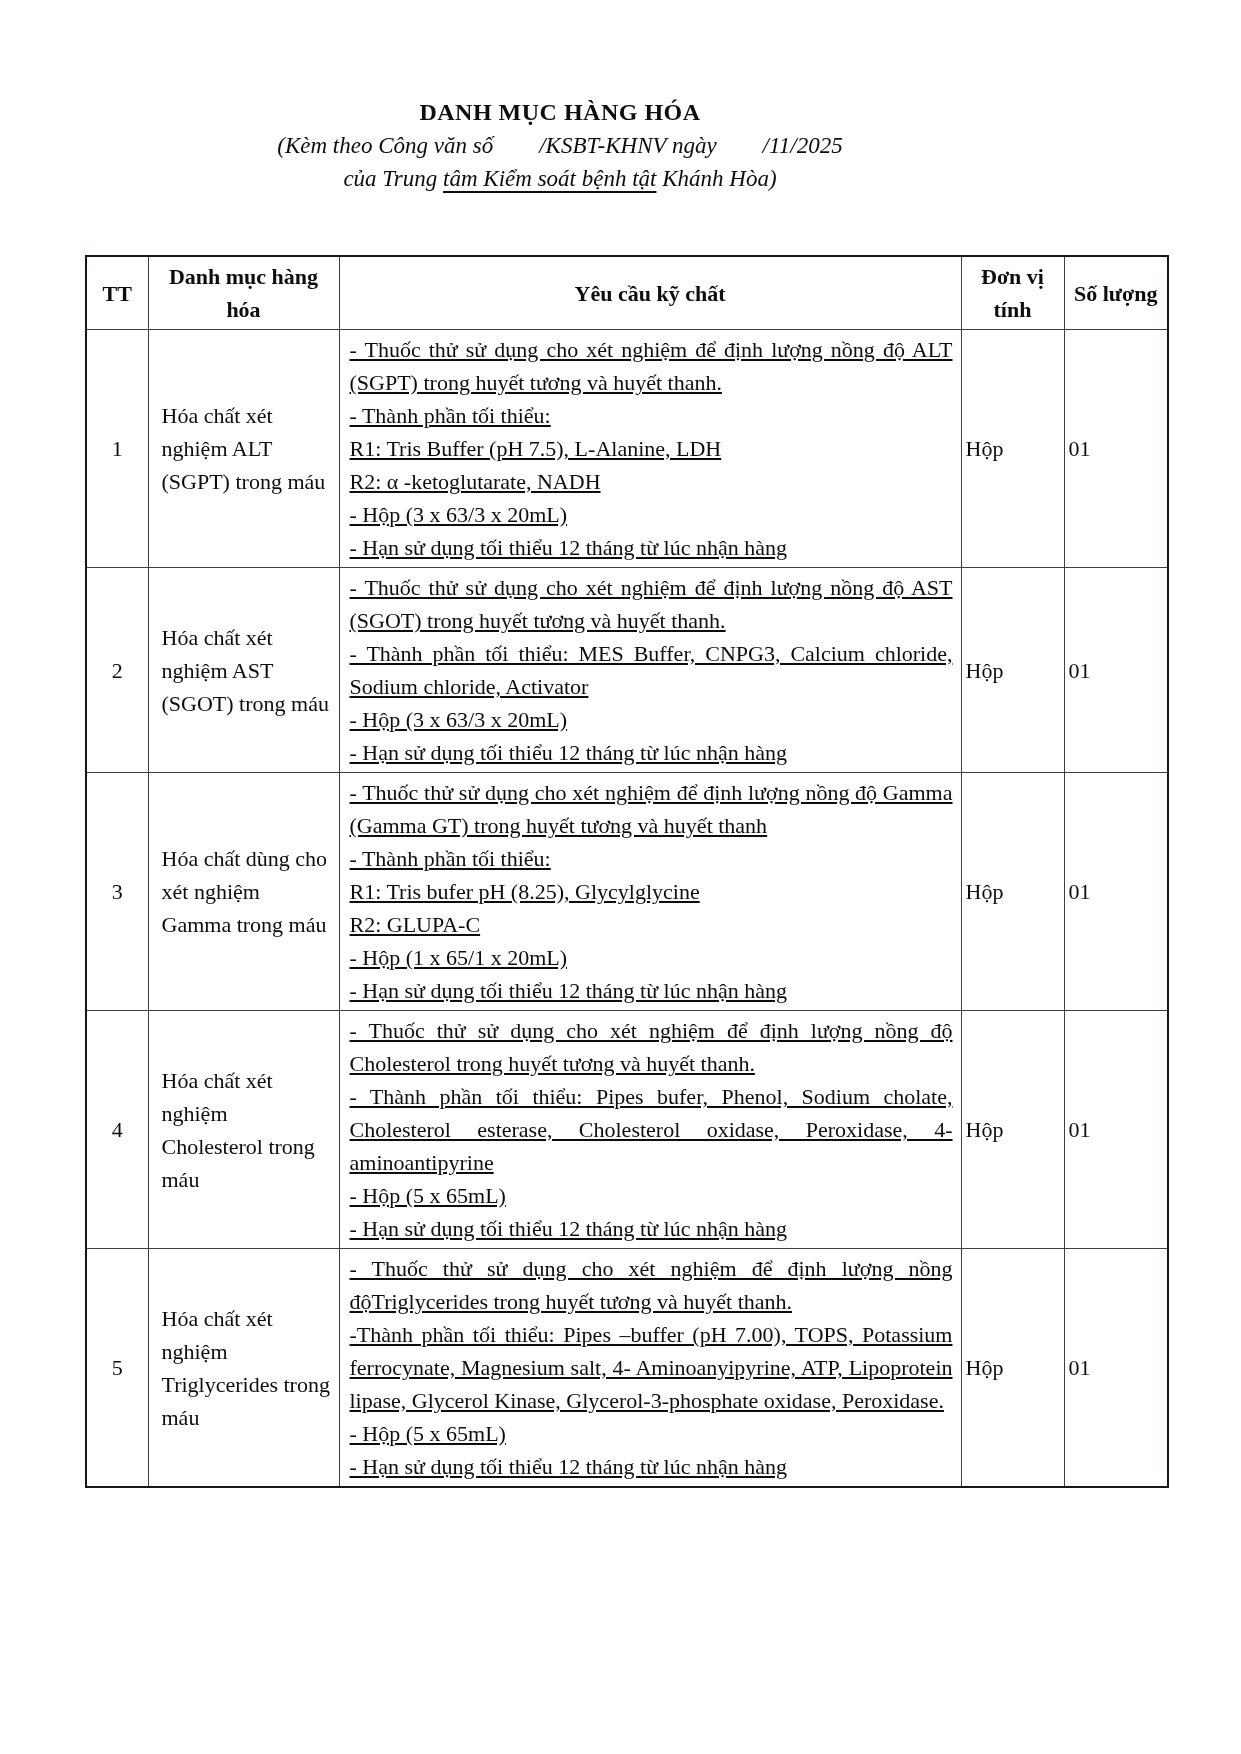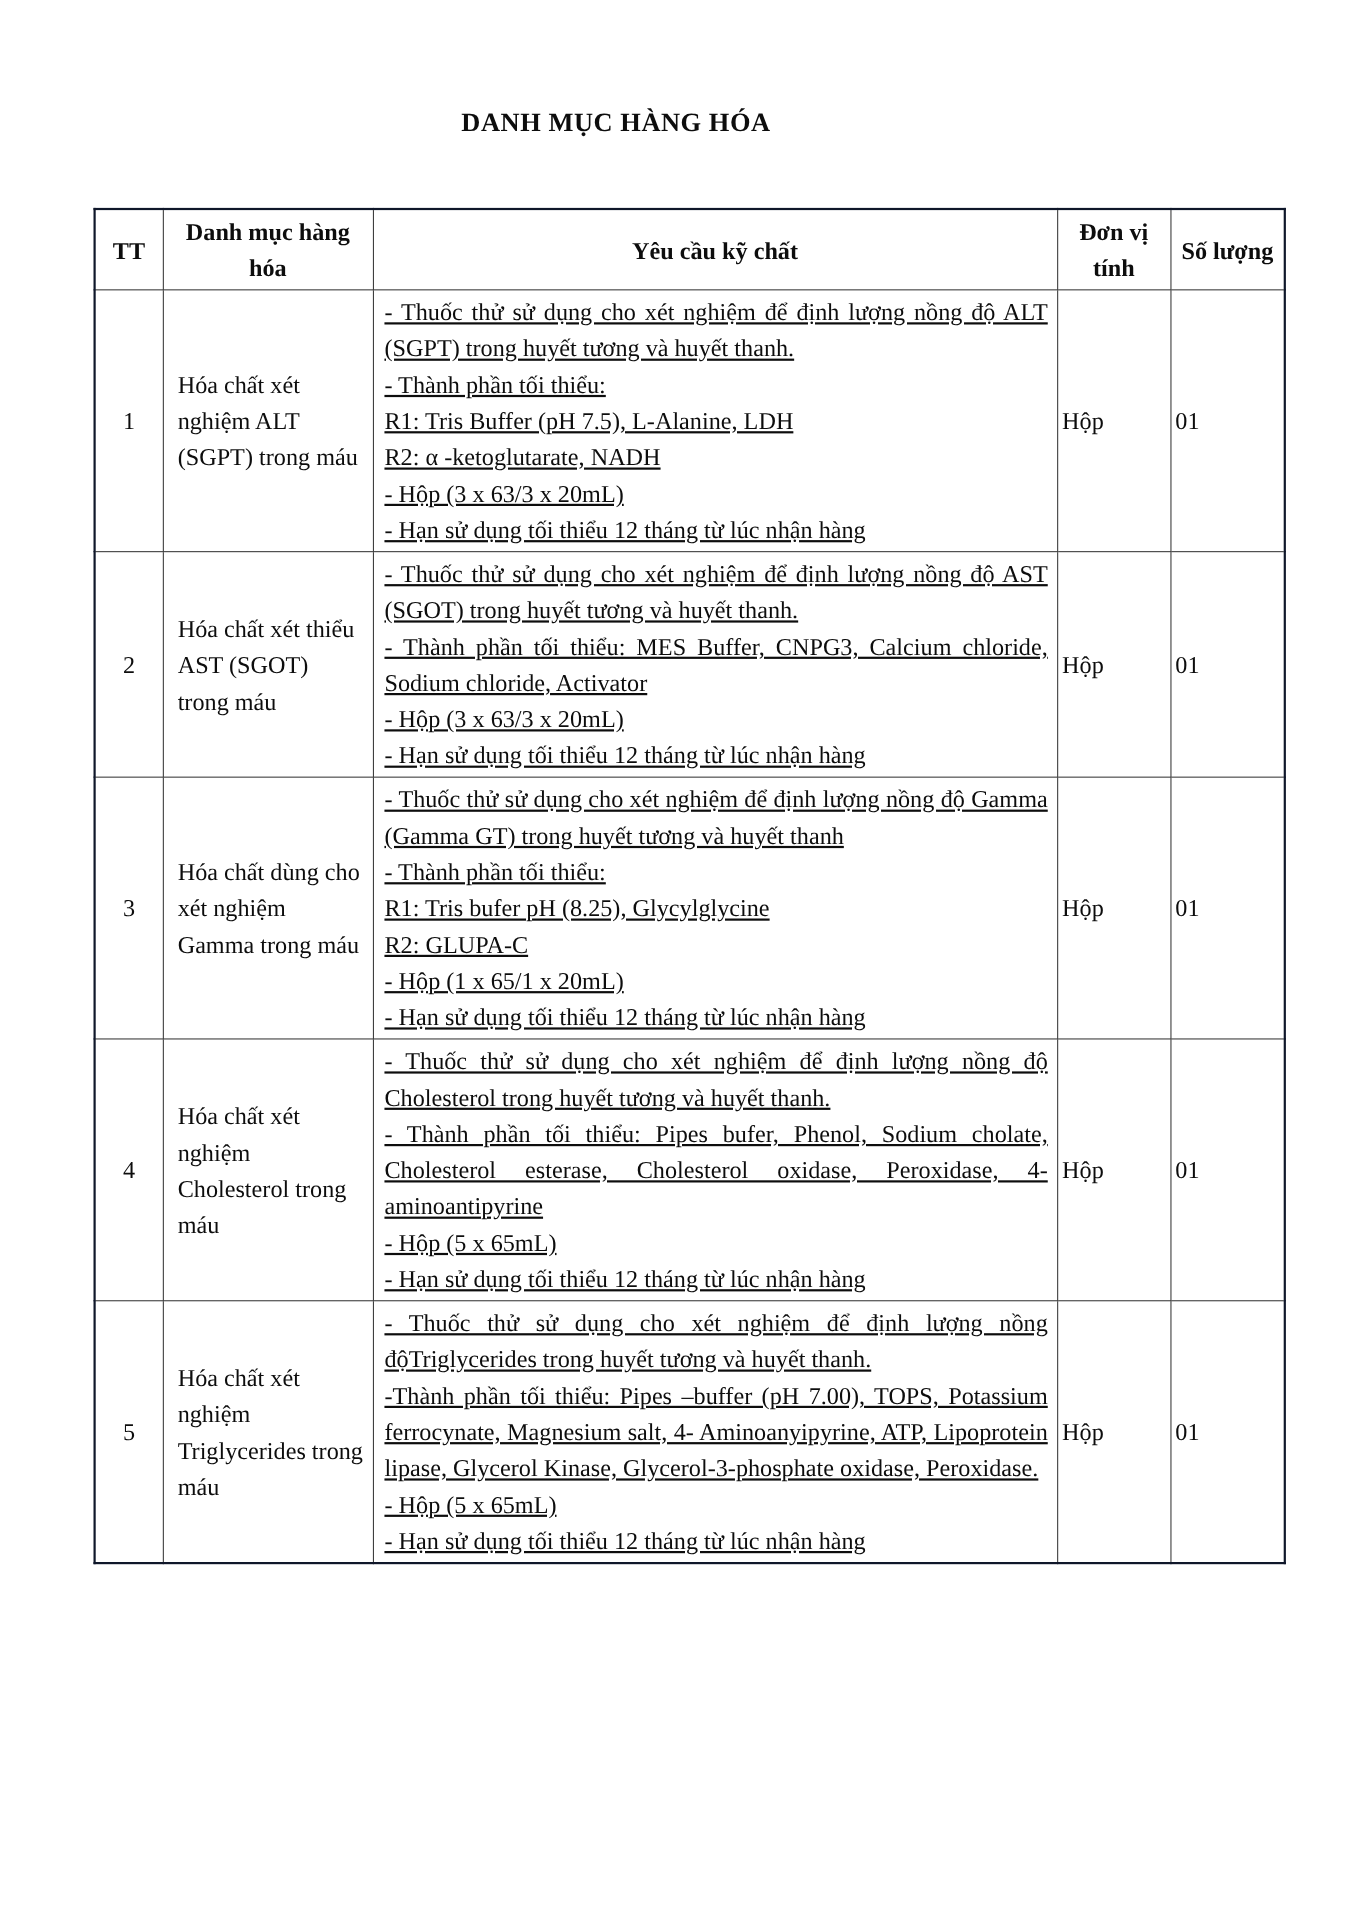--- a/index.html
+++ b/index.html
@@ -88,20 +88,22 @@
     padding: 2px 4px;
   }
 </style>
 </head>
 <body>
 
 <div class="page">
 
   <div class="doc-header">
     <div class="doc-title">DANH MỤC HÀNG HÓA</div>
+    <div class="subtitle">(Kèm theo Công văn số        /KSBT-KHNV ngày        /11/2025</div>
+    <div class="subtitle"><span>của Trung </span><span class="u">tâm Kiểm soát bệnh tật</span><span> Khánh Hòa)</span></div>
   </div>
 
   <table class="goods">
     <colgroup>
       <col style="width:62px">
       <col style="width:191px">
       <col style="width:622px">
       <col style="width:103px">
       <col style="width:104px">
     </colgroup>
@@ -126,21 +128,21 @@
           <p>R2: α -ketoglutarate, NADH</p>
           <p>- Hộp (3 x 63/3 x 20mL)</p>
           <p>- Hạn sử dụng tối thiểu 12 tháng từ lúc nhận hàng</p>
         </td>
         <td class="c-unit">Hộp</td>
         <td class="c-qty">01</td>
       </tr>
 
       <tr>
         <td class="c-tt">2</td>
-        <td class="c-name">Hóa chất xét thiểu AST (SGOT) trong máu</td>
+        <td class="c-name">Hóa chất xét nghiệm AST (SGOT) trong máu</td>
         <td class="c-spec">
           <p>- Thuốc thử sử dụng cho xét nghiệm để định lượng nồng độ AST (SGOT) trong huyết tương và huyết thanh.</p>
           <p>- Thành phần tối thiểu: MES Buffer, CNPG3, Calcium chloride, Sodium chloride, Activator</p>
           <p>- Hộp (3 x 63/3 x 20mL)</p>
           <p>- Hạn sử dụng tối thiểu 12 tháng từ lúc nhận hàng</p>
         </td>
         <td class="c-unit">Hộp</td>
         <td class="c-qty">01</td>
       </tr>
 

